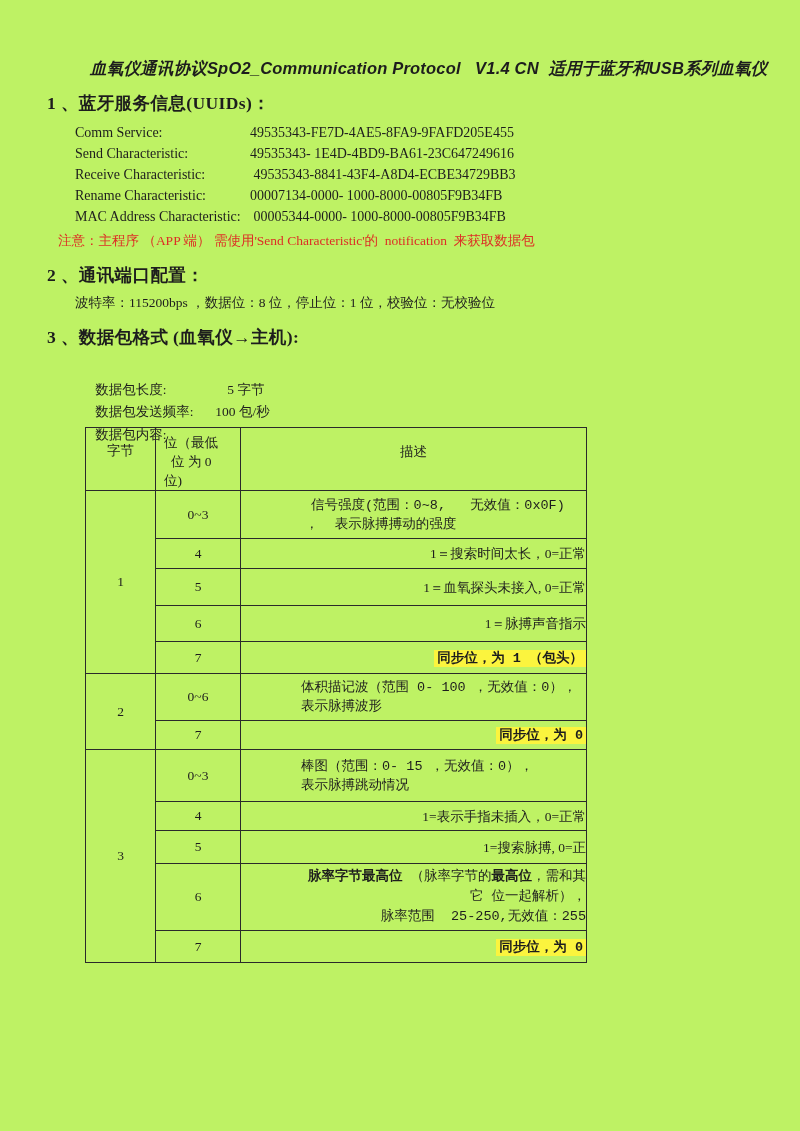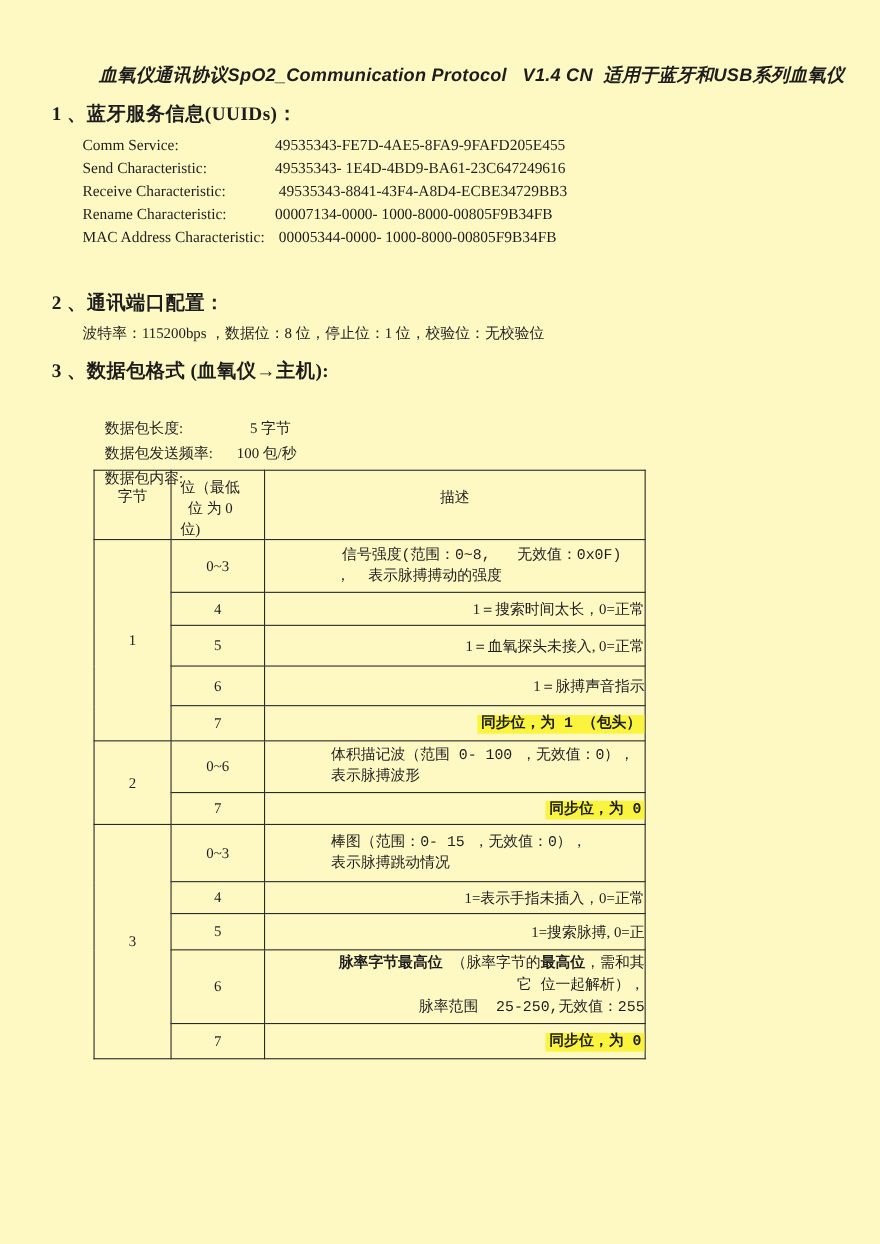--- a/index.html
+++ b/index.html
@@ -5,21 +5,21 @@
   :root{
     --ink:#1d1d1d;
     --red:#dd2f25;
     --hl:#fbf43e;
     --border:#2a2a2a;
   }
   html,body{margin:0;padding:0;background:#ffffff;}
   .page{
     position:relative;
     width:800px;height:1131px;
-    background:#fef9c3;
+    background:#bef264;
     color:var(--ink);
     font-family:"Liberation Serif","DejaVu Serif",serif;
     overflow:hidden;
   }
   .abs{position:absolute;}
   .doc-title{
     left:90px;top:58px;
     font-style:italic;font-weight:bold;
     font-size:16.5px;
     font-family:"Liberation Sans","DejaVu Sans",sans-serif;
@@ -99,20 +99,21 @@
       <span class="uuid-label">Receive Characteristic:</span><span class="uuid-value"> 49535343-8841-43F4-A8D4-ECBE34729BB3</span>
     </div>
     <div class="uuid-row">
       <span class="uuid-label">Rename Characteristic:</span><span class="uuid-value">00007134-0000- 1000-8000-00805F9B34FB</span>
     </div>
     <div class="uuid-row">
       <span class="uuid-label">MAC Address Characteristic:</span><span class="uuid-value"> 00005344-0000- 1000-8000-00805F9B34FB</span>
     </div>
   </div>
 
+  <div class="abs note">注意：主程序 （APP 端） 需使用'Send Characteristic'的  notification  来获取数据包</div>
 
   <div class="abs heading h2">2 、通讯端口配置：</div>
   <div class="abs s2body">波特率：115200bps ，数据位：8 位，停止位：1 位，校验位：无校验位</div>
 
   <div class="abs heading h3">3 、数据包格式 (血氧仪→主机):</div>
 
   <div class="abs meta">
     <div class="meta-row">
       <span class="meta-label w1">数据包长度:</span><span>5 字节</span>
     </div>

